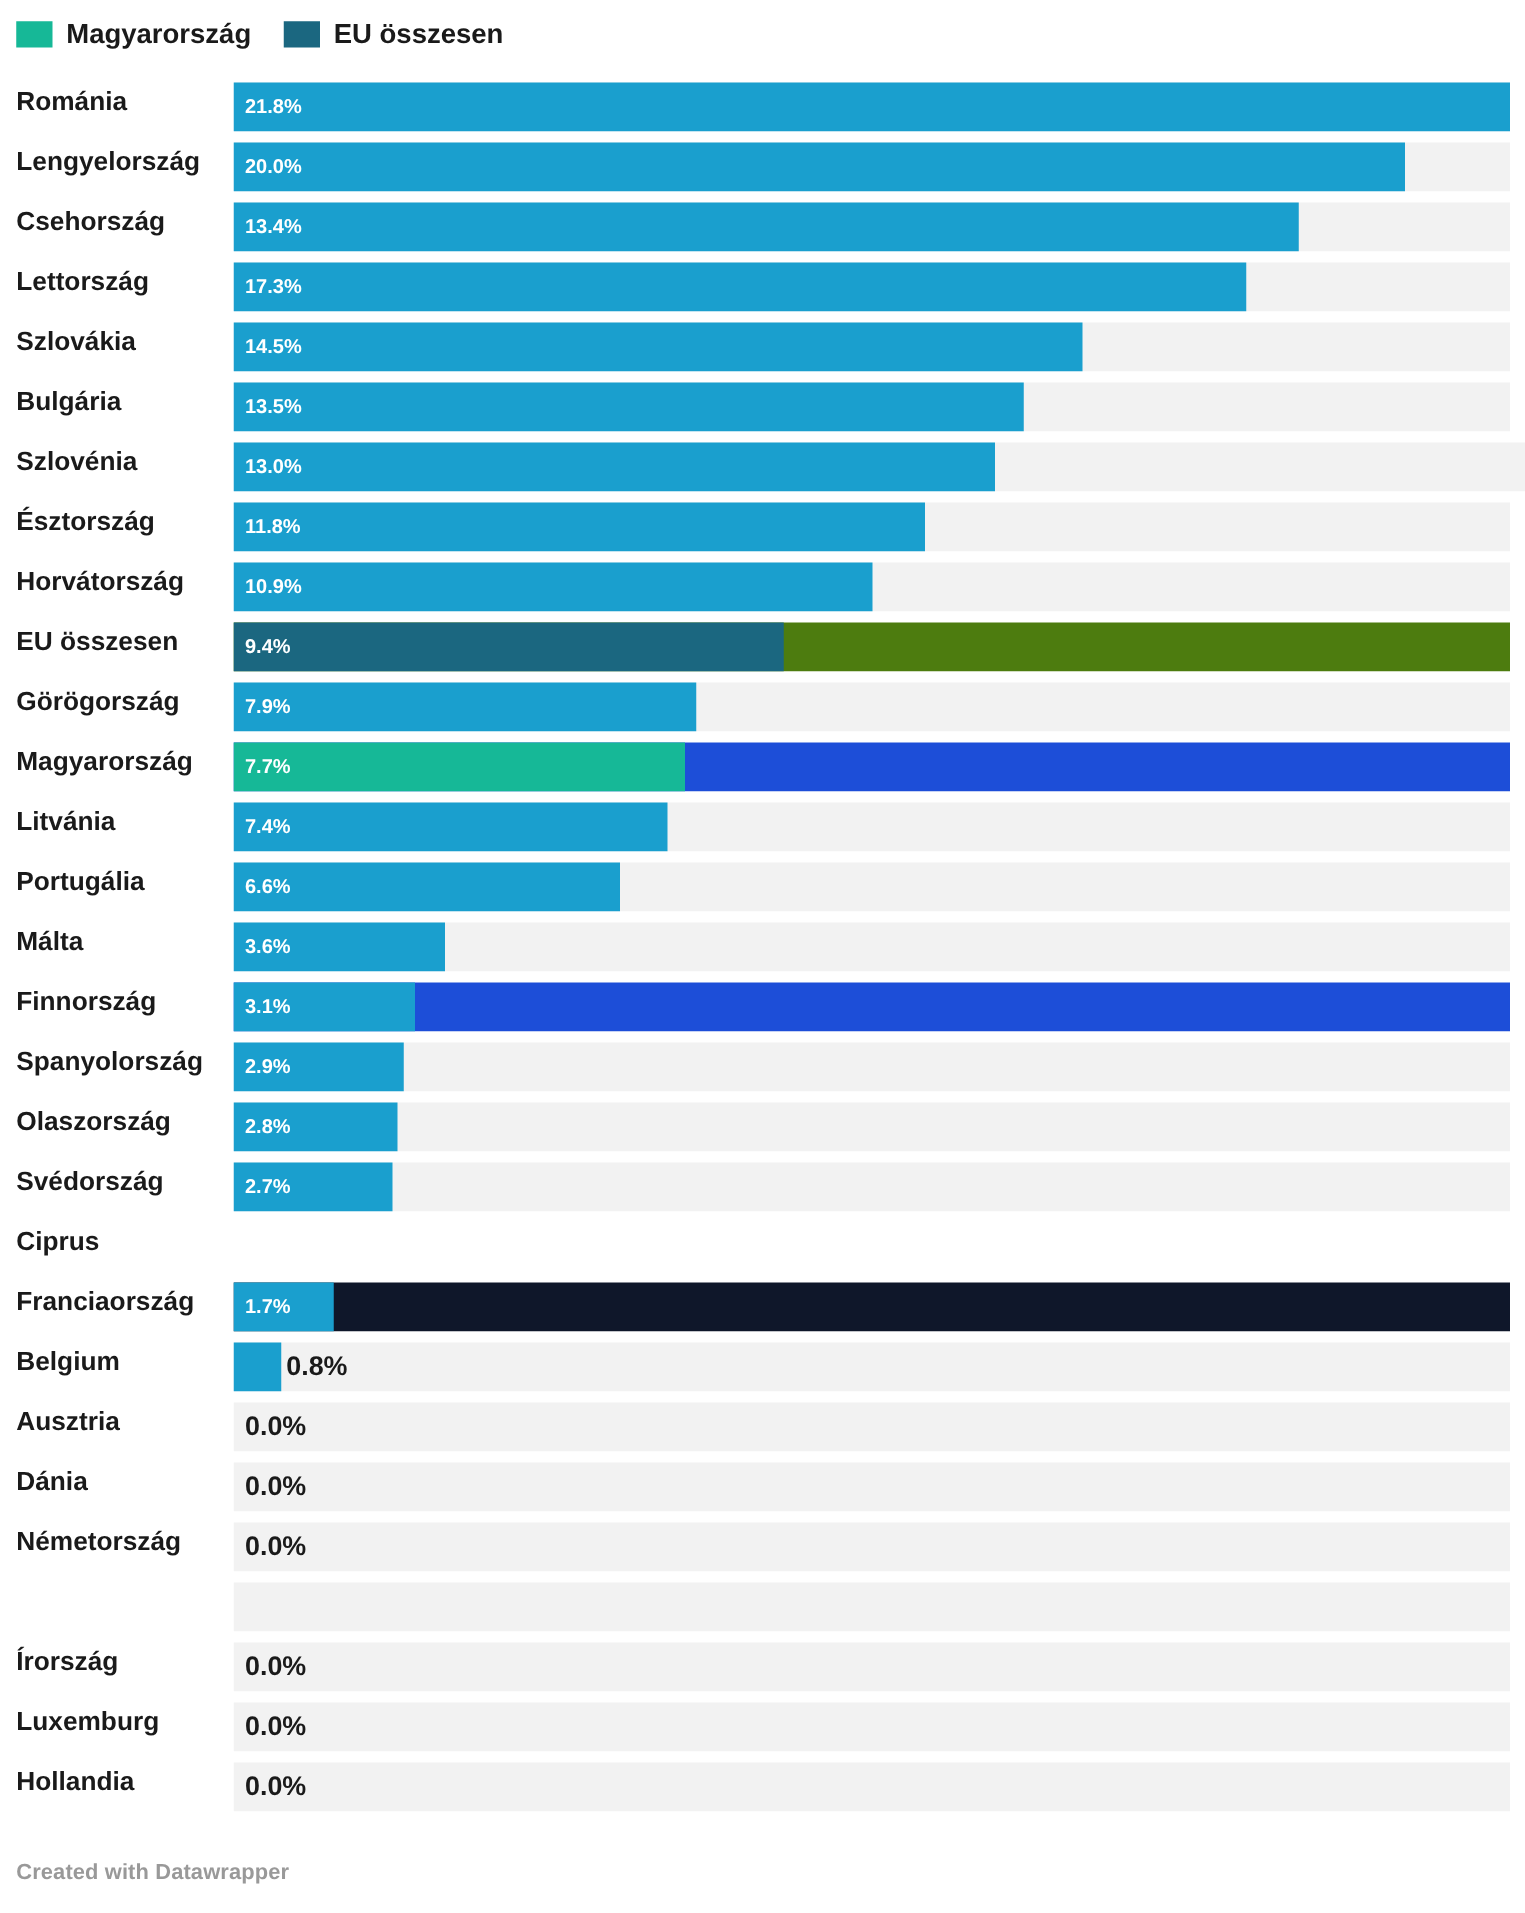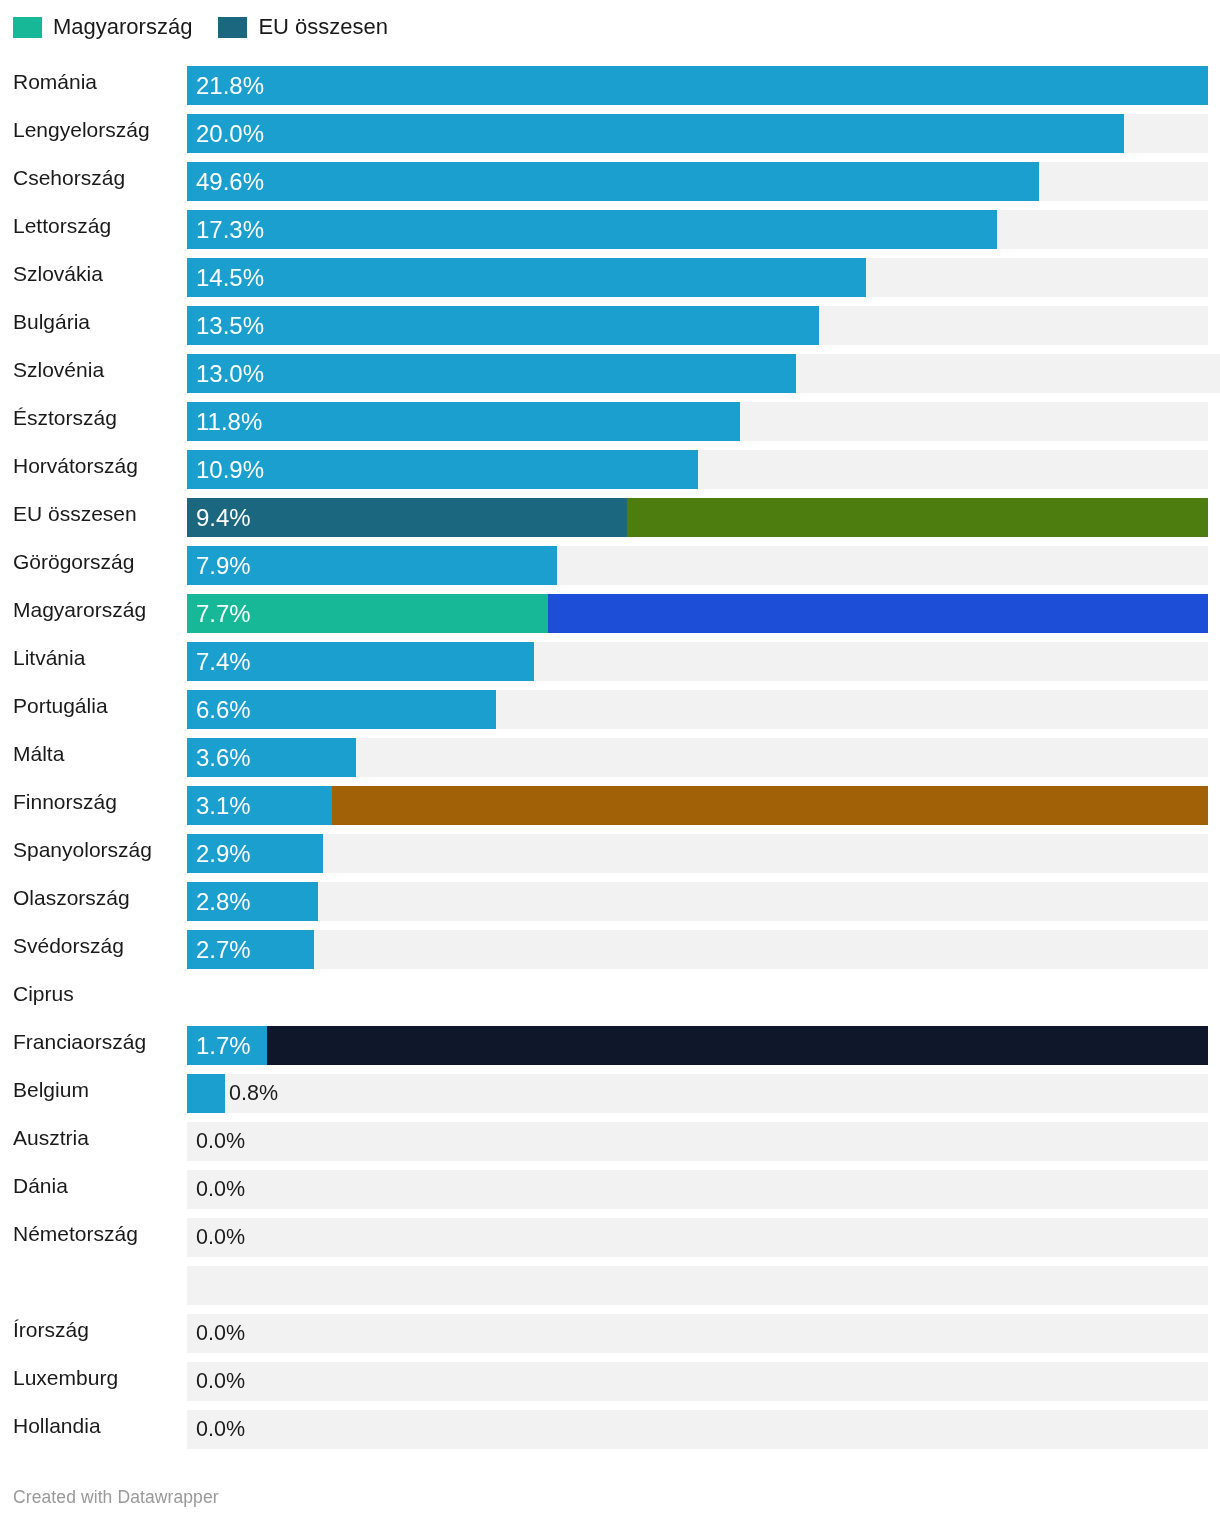--- a/index.html
+++ b/index.html
@@ -13,20 +13,21 @@
     height: 1530px;
     font-family: "Liberation Sans", sans-serif;
     color: #1a1a1a;
     overflow: hidden;
   }
   .chart-root {
     position: relative;
     width: 1220px;
     height: 1530px;
     box-sizing: border-box;
+    font-weight: bold;
   }
 
   
   .legend {
     position: absolute;
     left: 13px;
     top: 13px;
     height: 28px;
     display: flex;
     align-items: center;
@@ -88,21 +89,21 @@
     background: #1a9fce;
   }
   .bar.bar-hu { background: #16b897; }
   .bar.bar-eu { background: #1b6780; }
   .value-inside {
     position: absolute;
     top: 0;
     left: 9px;
     height: 23px;
     line-height: 39px;
-    font-size: 24px;
+    font-size: 16px;
     color: #ffffff;
     white-space: nowrap;
     pointer-events: none;
   }
   .value-outside {
     position: absolute;
     top: 0;
     height: 39px;
     line-height: 39px;
     font-size: 21.5px;
@@ -149,21 +150,21 @@
         <div class="row-label">Lengyelország</div>
         <div class="track" style="background: rgb(242, 242, 242);">
           <div class="bar" style="width: 936.7px;"></div>
           <div class="value-inside">20.0%</div>
         </div>
       </div>
       <div class="row">
         <div class="row-label">Csehország</div>
         <div class="track" style="background: rgb(242, 242, 242);">
           <div class="bar" style="width: 852.4px;"></div>
-          <div class="value-inside">49.6%</div>
+          <div class="value-inside">13.4%</div>
         </div>
       </div>
       <div class="row">
         <div class="row-label">Lettország</div>
         <div class="track" style="background: rgb(242, 242, 242);">
           <div class="bar" style="width: 810.2px;"></div>
           <div class="value-inside">17.3%</div>
         </div>
       </div>
       <div class="row">
@@ -238,21 +239,21 @@
       </div>
       <div class="row">
         <div class="row-label">Málta</div>
         <div class="track" style="background: rgb(242, 242, 242);">
           <div class="bar" style="width: 168.6px;"></div>
           <div class="value-inside">3.6%</div>
         </div>
       </div>
       <div class="row">
         <div class="row-label">Finnország</div>
-        <div class="track" style="background: #a16207;">
+        <div class="track" style="background: #1d4ed8;">
           <div class="bar" style="width: 145.2px;"></div>
           <div class="value-inside">3.1%</div>
         </div>
       </div>
       <div class="row">
         <div class="row-label">Spanyolország</div>
         <div class="track" style="background: rgb(242, 242, 242);">
           <div class="bar" style="width: 135.8px;"></div>
           <div class="value-inside">2.9%</div>
         </div>

